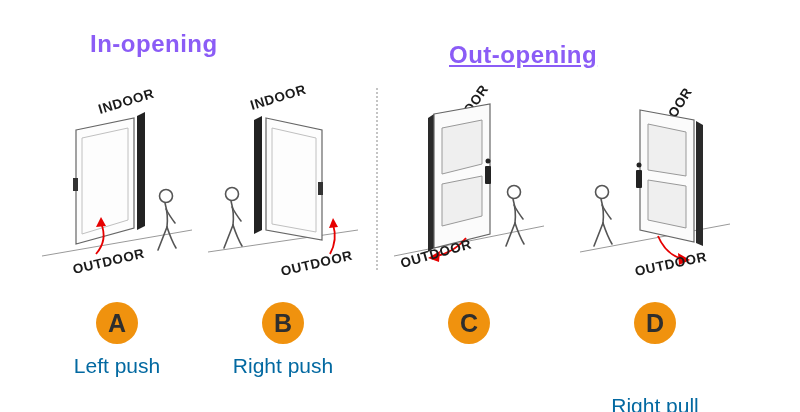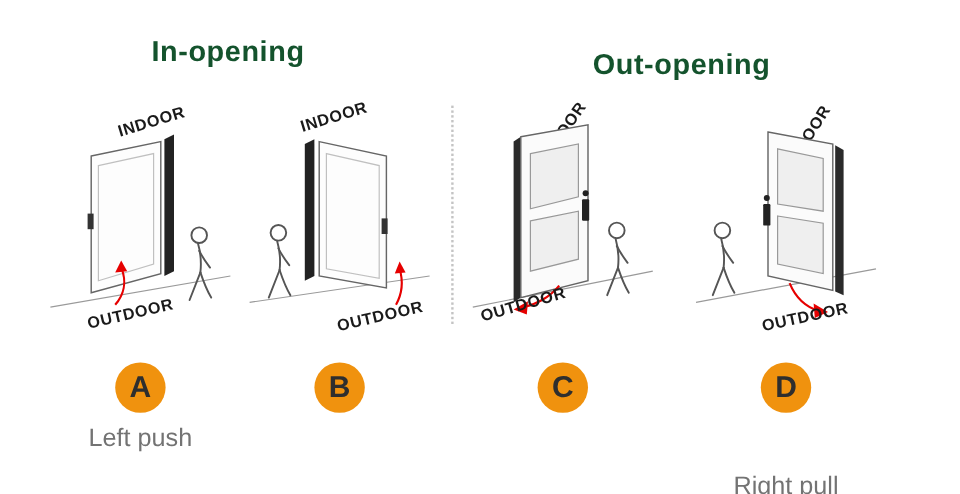--- a/index.html
+++ b/index.html
@@ -1,33 +1,33 @@
 <!DOCTYPE html>
 <html><head>
 <meta charset="utf-8">
 <style>
   html,body{margin:0;padding:0;background:#fff;}
   #stage{position:relative;width:800px;height:412px;background:#ffffff;overflow:hidden;
          font-family:"Liberation Sans", sans-serif;}
-  .section-title{position:absolute;font-size:24px;font-weight:bold;color:#14532d;
-                 text-align:center;letter-spacing:.5px;}
+  .section-title{position:absolute;font-size:24px;font-weight:bold;color:#8b5cf6;
+                 text-align:left;letter-spacing:.5px;}
   #title-in{left:90px;top:30px;width:200px;}
-  #title-out{left:468px;top:41px;width:200px;}
+  #title-out{left:449px;top:41px;width:200px;text-decoration:underline;}
   .divider{position:absolute;left:376px;top:88px;height:182px;width:0;
            border-left:2px dotted #c4c4c4;}
   .scene{position:absolute;width:155px;height:205px;top:84px;}
   #scene-a{left:40px;} #scene-b{left:206px;} #scene-c{left:392px;} #scene-d{left:578px;}
   .scene svg{width:100%;height:100%;display:block;}
   .diagram-label{font:700 13.5px "Liberation Sans", sans-serif;fill:#1a1a1a;letter-spacing:.6px;}
   .badge{position:absolute;top:302px;width:42px;height:42px;border-radius:50%;
          background:#f0920e;color:#2e2e2e;font-size:25px;font-weight:bold;
          text-align:center;line-height:42px;}
   #badge-a{left:96px;} #badge-b{left:262px;} #badge-c{left:448px;} #badge-d{left:634px;}
   .caption{position:absolute;top:354px;width:160px;text-align:center;
-           font-size:21px;color:#737373;}
+           font-size:21px;color:#0369a1;}
   #caption-a{left:37px;} #caption-b{left:203px;} #caption-c{left:389px;} #caption-d{left:575px;margin-top:40px;}
   .doorline{stroke:#666;stroke-width:1.2;}
   .inner{stroke:#c0c0c0;fill:none;stroke-width:1;}
   .panelface{fill:#efefef;stroke:#999;stroke-width:1;}
   .arrow{stroke:#e60000;stroke-width:1.8;fill:none;}
   .floor{stroke:#9a9a9a;stroke-width:1;}
   .person{stroke:#555;fill:none;stroke-width:1.6;stroke-linecap:round;}
 </style>
 </head>
 <body>
@@ -142,15 +142,16 @@
       <text class="diagram-label" transform="translate(58,192) rotate(-12)">OUTDOOR</text>
     </svg>
   </div>
 
   <div class="badge" id="badge-a">A</div>
   <div class="badge" id="badge-b">B</div>
   <div class="badge" id="badge-c">C</div>
   <div class="badge" id="badge-d">D</div>
 
   <div class="caption" id="caption-a">Left push</div>
+  <div class="caption" id="caption-b">Right push</div>
   <div class="caption" id="caption-d">Right pull</div>
 
 </div>
 
 </body></html>

